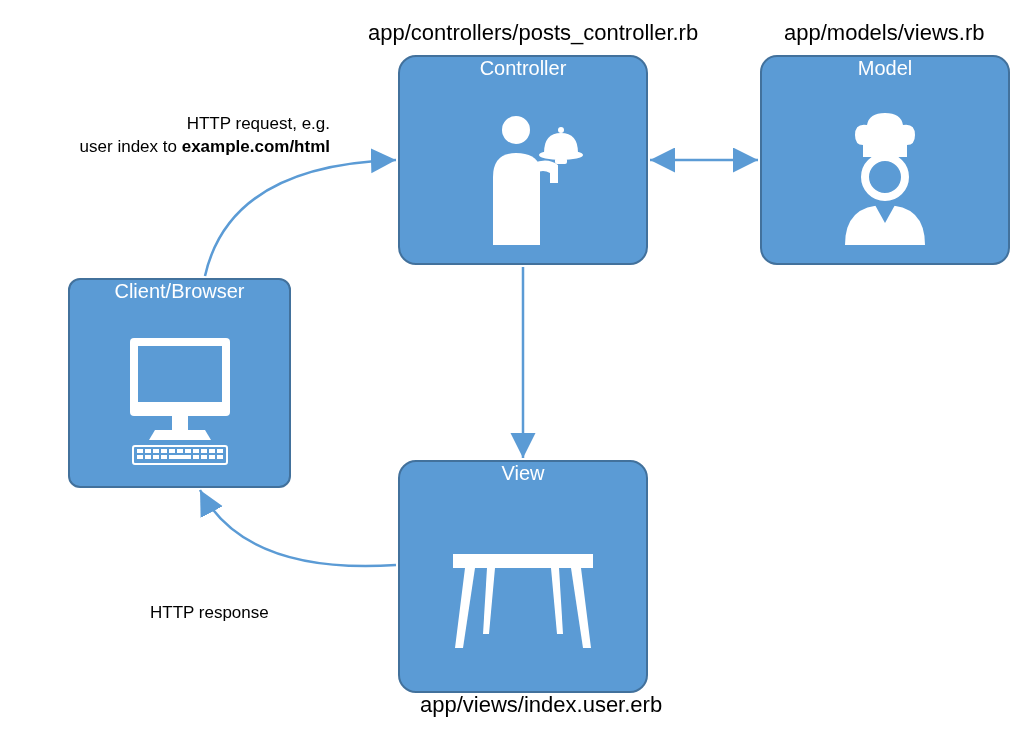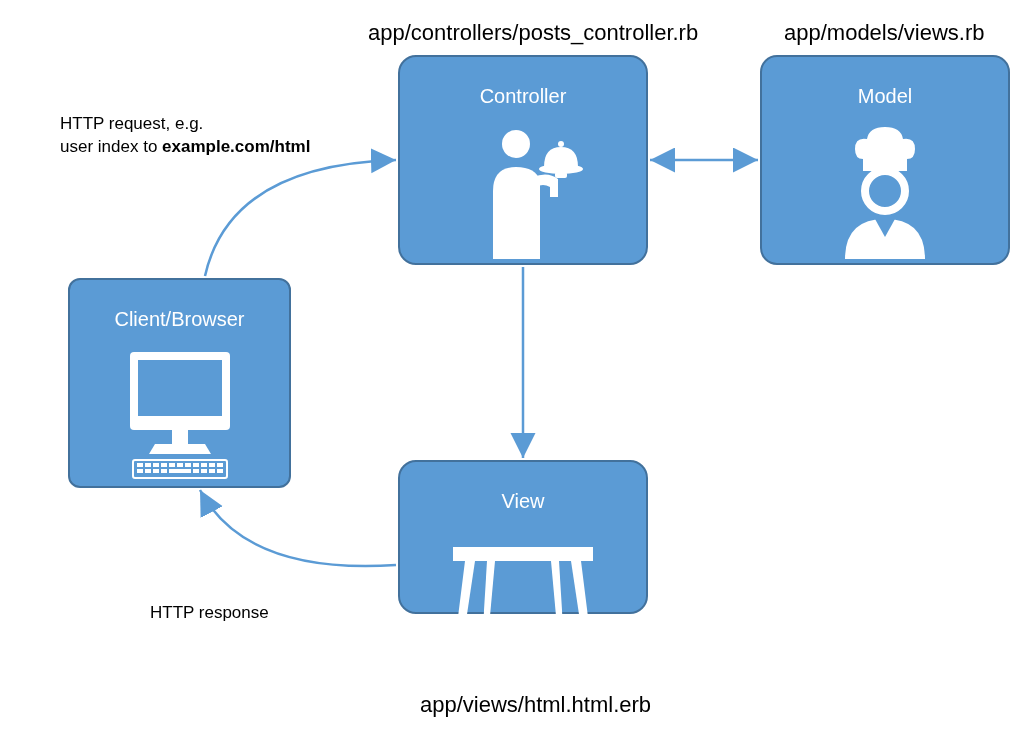--- a/index.html
+++ b/index.html
@@ -12,57 +12,57 @@
     }
     .box {
       position: absolute;
       background: #5B9BD5;
       border: 2px solid #42719C;
       border-radius: 18px;
       color: #fff;
       display: flex;
       flex-direction: column;
       align-items: center;
-      padding-top: 28px;
+      padding-top: 0;
     }
     .box-title {
       font-size: 20px;
       font-weight: 400;
       margin-bottom: 6px;
     }
     .path-label {
       position: absolute;
       font-size: 22px;
       color: #000;
     }
     .annotation {
       position: absolute;
       font-size: 17px;
       color: #000;
-      text-align: left;
+      text-align: right;
       line-height: 1.35;
     }
     .icon-wrap {
       flex: 1;
       display: flex;
       align-items: center;
       justify-content: center;
       width: 100%;
     }
     svg.arrow {
       position: absolute;
       overflow: visible;
     }
   </style>
 </head>
 <body>
 
 <div class="path-label" style="left:368px; top:20px;">app/controllers/posts_controller.rb</div>
 <div class="path-label" style="left:784px; top:20px;">app/models/views.rb</div>
-<div class="path-label" style="left:420px; top:692px;">app/views/html.html.erb</div>
+<div class="path-label" style="left:420px; top:692px;">app/views/index.user.erb</div>
 
 <div class="annotation" style="left:60px; top:113px; width:270px;">
   <span>HTTP request, e.g.</span><br>
   <span>user index to </span><b>example.com/html</b>
 </div>
 <div class="annotation" style="left:150px; top:602px;">HTTP response</div>
 
 <div class="box" style="left:398px; top:55px; width:250px; height:210px;">
   <div class="box-title">Controller</div>
   <div class="icon-wrap">
@@ -145,21 +145,21 @@
               <rect x="96" y="127" width="6" height="4"></rect>
               <rect x="104" y="127" width="6" height="4"></rect>
               <rect x="112" y="127" width="6" height="4"></rect>
           </g>
         </g>
       </g>
     </svg>
   </div>
 </div>
 
-<div class="box" style="left:398px; top:460px; width:250px; height:154px;">
+<div class="box" style="left:398px; top:460px; width:250px; height:233px;">
   <div class="box-title">View</div>
   <div class="icon-wrap">
     <svg width="160" height="130" viewBox="0 0 160 130">
       <g fill="#fff">
 
         <rect x="10" y="28" width="140" height="14"></rect>
 
         <polygon points="22,42 32,42 20,122 12,122"></polygon>
         <polygon points="128,42 138,42 148,122 140,122"></polygon>
         <polygon points="44,42 52,42 46,108 40,108"></polygon>

